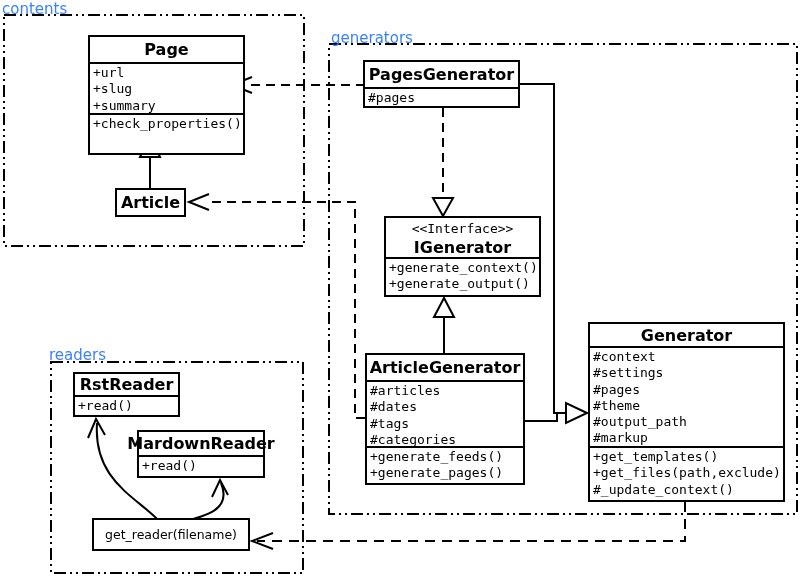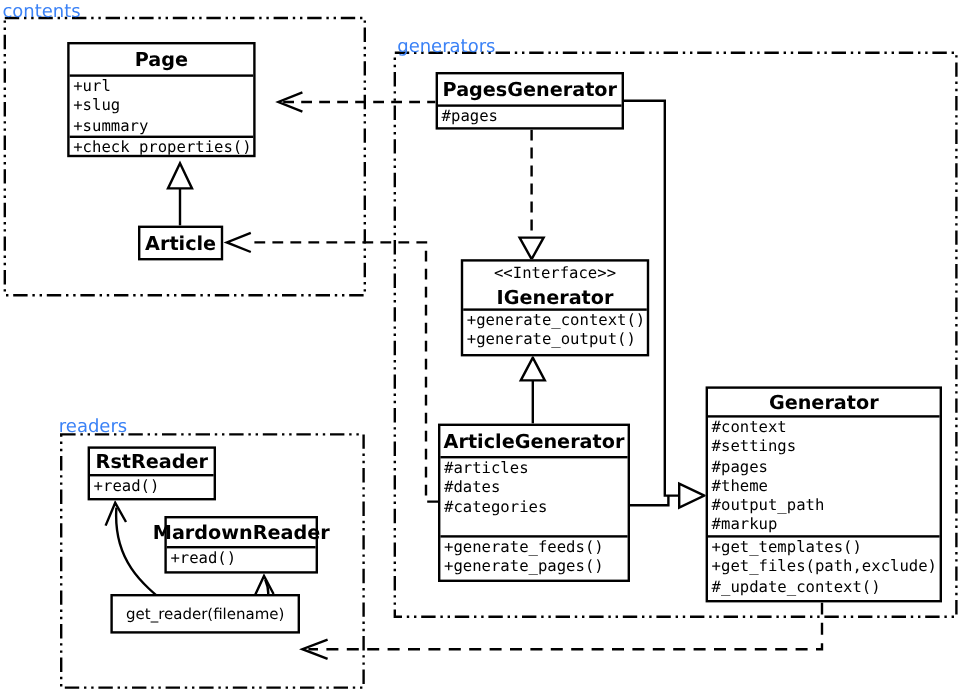--- a/index.html
+++ b/index.html
@@ -112,21 +112,21 @@
     <g>
       <path d="M 171,525 C 202,517 233,512 221,483"></path>
       <polyline points="212,497 220,480 228,495"></polyline>
     </g>
   </svg>
 
   <div class="pkg-label" style="left:2px; top:0px;">contents</div>
   <div class="pkg-label" style="left:331px; top:29px;">generators</div>
   <div class="pkg-label" style="left:49px; top:346px;">readers</div>
 
-  <div class="class-box" style="left:56px; top:35px; width:157px; height:96px;">
+  <div class="class-box" style="left:88px; top:35px; width:157px; height:120px;">
     <div class="cls-title" style="height:25px;">Page</div>
     <div class="sec" style="height:51px;">
       <div class="row">+url</div>
       <div class="row">+slug</div>
       <div class="row">+summary</div>
     </div>
     <div class="sec grow">
       <div class="row">+check_properties()</div>
     </div>
   </div>
@@ -151,20 +151,21 @@
       <div class="row">+generate_context()</div>
       <div class="row">+generate_output()</div>
     </div>
   </div>
 
   <div class="class-box" style="left:365px; top:353px; width:160px; height:132px;">
     <div class="cls-title" style="height:25px;border-radius:12px;">ArticleGenerator</div>
     <div class="sec" style="height:66px;">
       <div class="row">#articles</div>
       <div class="row">#dates</div>
+      <div class="row">#tags</div>
       <div class="row">#categories</div>
     </div>
     <div class="sec grow">
       <div class="row">+generate_feeds()</div>
       <div class="row">+generate_pages()</div>
     </div>
   </div>
 
   <div class="class-box" style="left:588px; top:322px; width:197px; height:180px;justify-content:space-between;">
     <div class="cls-title" style="height:22px;">Generator</div>
@@ -190,15 +191,15 @@
     </div>
   </div>
 
   <div class="class-box" style="left:137px; top:430px; width:128px; height:48px;">
     <div class="cls-title" style="height:23px;">MardownReader</div>
     <div class="sec grow">
       <div class="row">+read()</div>
     </div>
   </div>
 
-  <div class="plain-box" style="left:92px; top:495px; width:158px; height:33px;">get_reader(filename)</div>
+  <div class="plain-box" style="left:92px; top:518px; width:158px; height:33px;">get_reader(filename)</div>
 
 </div>
 
 </body></html>

